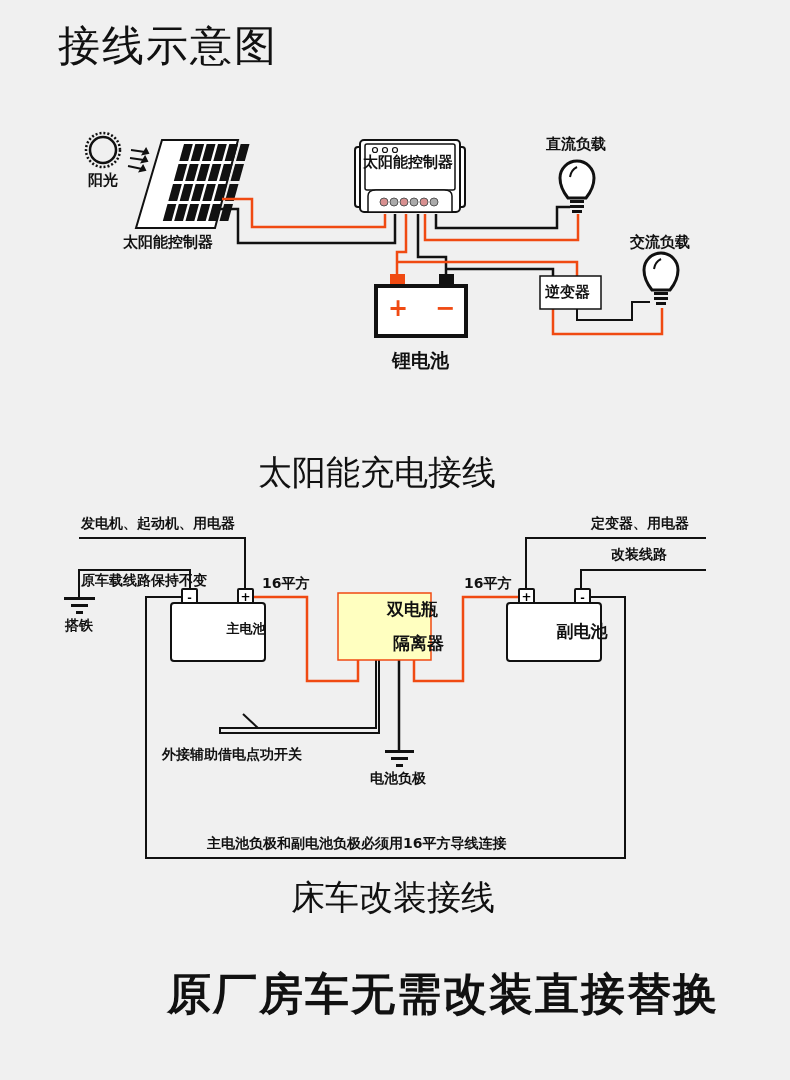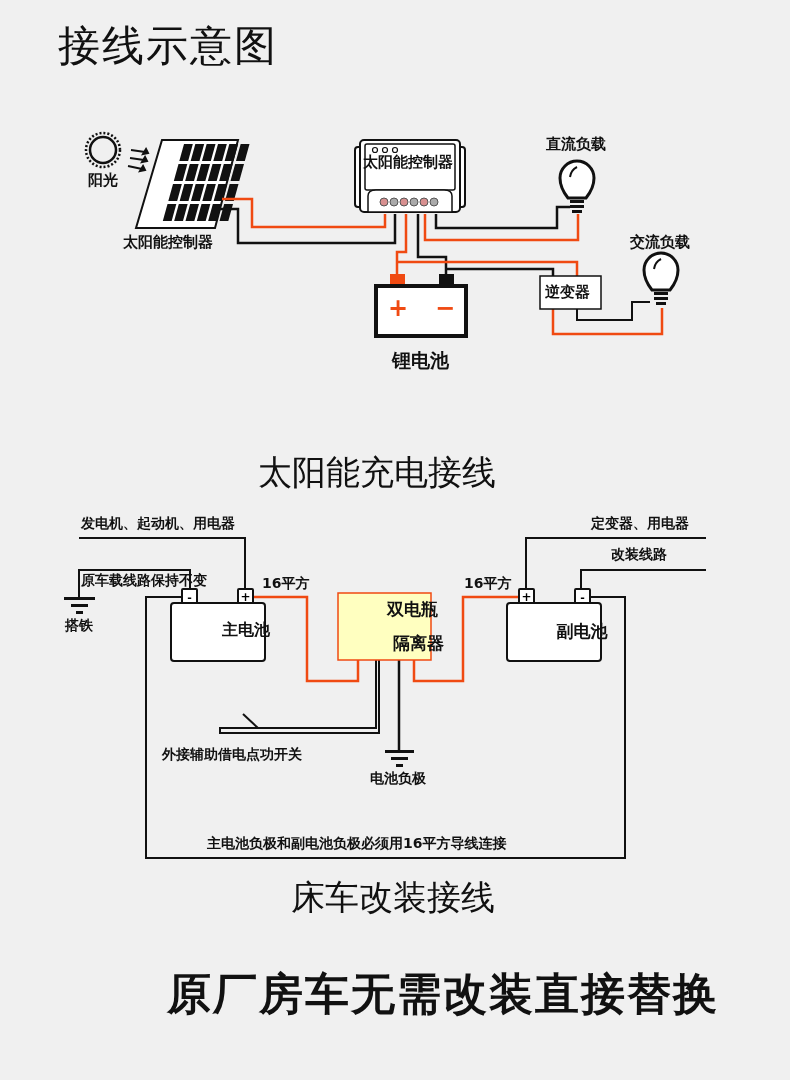--- a/index.html
+++ b/index.html
@@ -176,21 +176,21 @@
 <div class="txt sec" style="left:258px;top:450px;">太阳能充电接线</div>
 
 <div class="txt lbl-sm" style="left:81px;top:515px;">发电机、起动机、用电器</div>
 <div class="txt lbl-sm" style="left:81px;top:572px;">原车载线路保持不变</div>
 <div class="txt lbl-sm" style="left:65px;top:617px;">搭铁</div>
 <div class="txt lbl-sm" style="left:262px;top:575px;">16平方</div>
 <div class="txt lbl-sm" style="left:464px;top:575px;">16平方</div>
 <div class="txt lbl-sm" style="left:591px;top:515px;">定变器、用电器</div>
 <div class="txt lbl-sm" style="left:611px;top:546px;">改装线路</div>
 
-<div class="box-label" style="left:171px;top:620px;width:94px;font-size:16px;">主电池</div>
+<div class="box-label" style="left:171px;top:620px;width:94px;font-size:13px;">主电池</div>
 <div class="box-label" style="left:507px;top:620px;width:94px;font-size:17px;">副电池</div>
 <div class="box-label" style="left:338px;top:598px;width:93px;font-size:17px;">双电瓶</div>
 <div class="box-label" style="left:338px;top:632px;width:105px;font-size:17px;">隔离器</div>
 
 <div class="txt lbl-sm" style="left:162px;top:746px;">外接辅助借电点功开关</div>
 <div class="txt lbl-sm" style="left:370px;top:770px;">电池负极</div>
 <div class="txt lbl-sm" style="left:207px;top:835px;">主电池负极和副电池负极必须用16平方导线连接</div>
 <div class="txt sec" style="left:291px;top:875px;">床车改装接线</div>
 
 <div class="txt big">原厂房车无需改装直接替换</div>

